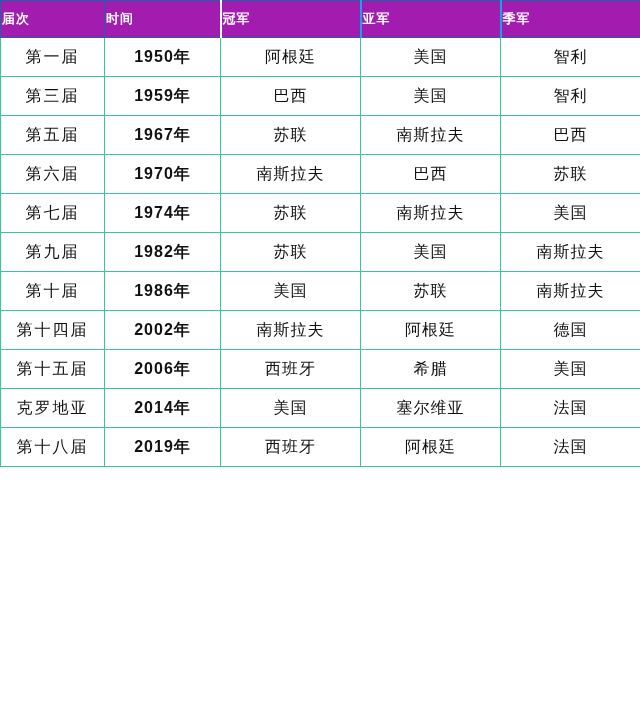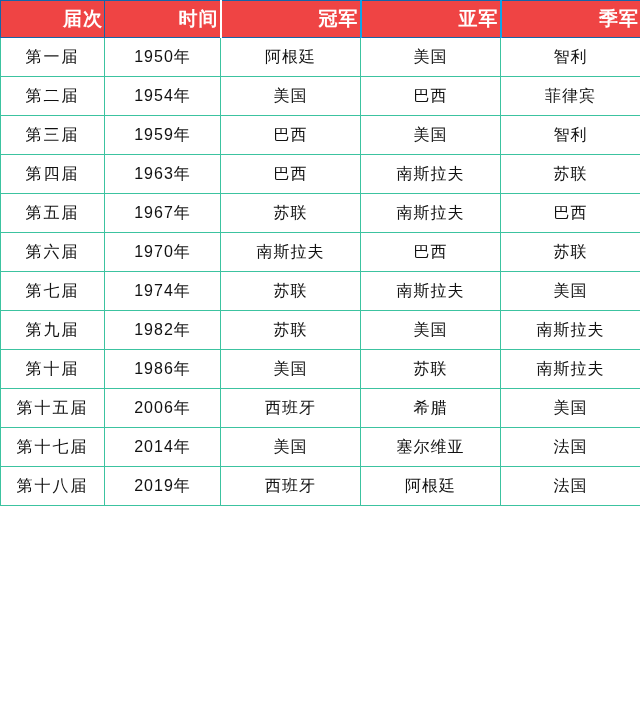--- a/index.html
+++ b/index.html
@@ -18,46 +18,46 @@
     border-collapse: collapse;
     table-layout: fixed;
   }
   table.champ-table col.c-round { width: 104px; }
   table.champ-table col.c-year  { width: 116px; }
   table.champ-table col.c-first { width: 140px; }
   table.champ-table col.c-second{ width: 140px; }
   table.champ-table col.c-third { width: 140px; }
 
   thead th {
-    background: #ef4444;
+    background: #a21caf;
     color: #ffffff;
-    font-size: 19px;
+    font-size: 13px;
     font-weight: bold;
     height: 34px;
-    text-align: right;
+    text-align: left;
     vertical-align: middle;
     border: 1px solid #1565a8;
     letter-spacing: 1px;
   }
   thead th.sep {
     border-left: 2px solid #ffffff;
     border-right: 2px solid #0ea5e9;
   }
   tbody td {
     height: 36px;
     text-align: center;
     vertical-align: middle;
     font-size: 16px;
     color: #111111;
     border: 1px solid #3cc3a0;
     background: #ffffff;
     letter-spacing: 1px;
   }
   tbody td.year {
-    font-weight: normal;
+    font-weight: bold;
   }
   tbody td.round {
     letter-spacing: 2px;
     font-family: Liberation Serif, serif;
   }
   tbody tr:last-child td {
     border-bottom: 1px solid #3cc3a0;
   }
 </style>
 </head>
@@ -82,39 +82,25 @@
   </thead>
   <tbody id="table-body">
       <tr>
         <td class="round">第一届</td>
         <td class="year">1950年</td>
         <td>阿根廷</td>
         <td>美国</td>
         <td>智利</td>
       </tr>
       <tr>
-        <td class="round">第二届</td>
-        <td class="year">1954年</td>
-        <td>美国</td>
-        <td>巴西</td>
-        <td>菲律宾</td>
-      </tr>
-      <tr>
         <td class="round">第三届</td>
         <td class="year">1959年</td>
         <td>巴西</td>
         <td>美国</td>
         <td>智利</td>
-      </tr>
-      <tr>
-        <td class="round">第四届</td>
-        <td class="year">1963年</td>
-        <td>巴西</td>
-        <td>南斯拉夫</td>
-        <td>苏联</td>
       </tr>
       <tr>
         <td class="round">第五届</td>
         <td class="year">1967年</td>
         <td>苏联</td>
         <td>南斯拉夫</td>
         <td>巴西</td>
       </tr>
       <tr>
         <td class="round">第六届</td>
@@ -138,28 +124,35 @@
         <td>南斯拉夫</td>
       </tr>
       <tr>
         <td class="round">第十届</td>
         <td class="year">1986年</td>
         <td>美国</td>
         <td>苏联</td>
         <td>南斯拉夫</td>
       </tr>
       <tr>
+        <td class="round">第十四届</td>
+        <td class="year">2002年</td>
+        <td>南斯拉夫</td>
+        <td>阿根廷</td>
+        <td>德国</td>
+      </tr>
+      <tr>
         <td class="round">第十五届</td>
         <td class="year">2006年</td>
         <td>西班牙</td>
         <td>希腊</td>
         <td>美国</td>
       </tr>
       <tr>
-        <td class="round">第十七届</td>
+        <td class="round">克罗地亚</td>
         <td class="year">2014年</td>
         <td>美国</td>
         <td>塞尔维亚</td>
         <td>法国</td>
       </tr>
       <tr>
         <td class="round">第十八届</td>
         <td class="year">2019年</td>
         <td>西班牙</td>
         <td>阿根廷</td>

